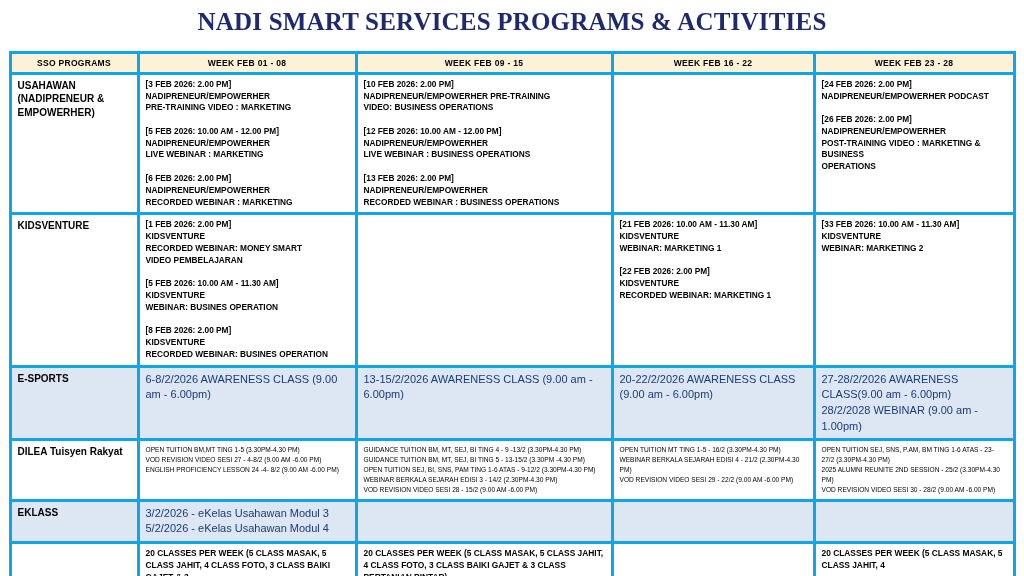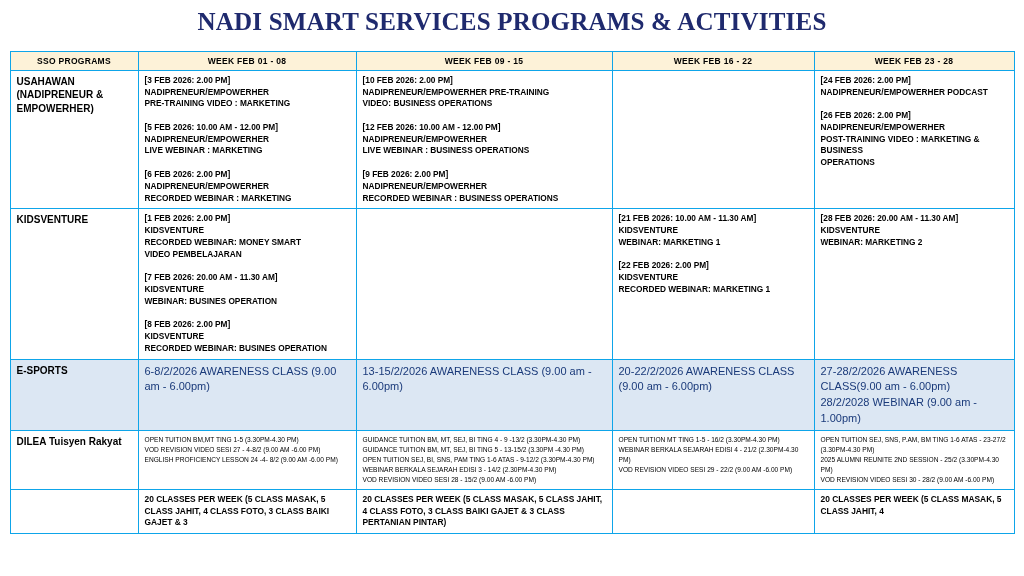--- a/index.html
+++ b/index.html
@@ -37,21 +37,21 @@
     margin-top: 4px;
     line-height: 1.15;
   }
   table.sched {
     border-collapse: collapse;
     width: 1004px;
     margin: 14px auto 0 auto;
     table-layout: fixed;
   }
   table.sched td, table.sched th {
-    border: 1px solid #0ea5e9;
+    border: 3px solid #0ea5e9;
     vertical-align: top;
     padding: 4px 6px;
   }
   thead th {
     background: #fdf2d8;
     font-size: 8.5px;
     font-weight: bold;
     text-align: center;
     letter-spacing: 0.3px;
     padding: 7px 4px;
@@ -148,56 +148,56 @@
 NADIPRENEUR/EMPOWERHER
 RECORDED WEBINAR : MARKETING</td>
         <td class="cell">[10 FEB 2026: 2.00 PM]
 NADIPRENEUR/EMPOWERHER PRE-TRAINING
 VIDEO: BUSINESS OPERATIONS
 
 [12 FEB 2026: 10.00 AM - 12.00 PM]
 NADIPRENEUR/EMPOWERHER
 LIVE WEBINAR : BUSINESS OPERATIONS
 
-[9 FEB 2026: 2.00 PM]
+[13 FEB 2026: 2.00 PM]
 NADIPRENEUR/EMPOWERHER
 RECORDED WEBINAR : BUSINESS OPERATIONS</td>
         <td class="cell"></td>
         <td class="cell">[24 FEB 2026: 2.00 PM]
 NADIPRENEUR/EMPOWERHER PODCAST
 
 [26 FEB 2026: 2.00 PM]
 NADIPRENEUR/EMPOWERHER
 POST-TRAINING VIDEO : MARKETING &amp; BUSINESS
 OPERATIONS</td>
       </tr>
 
       <tr class="kidsventure">
         <td class="rowlabel">KIDSVENTURE</td>
         <td class="cell">[1 FEB 2026: 2.00 PM]
 KIDSVENTURE
 RECORDED WEBINAR: MONEY SMART
 VIDEO PEMBELAJARAN
 
-[7 FEB 2026: 20.00 AM - 11.30 AM]
+[5 FEB 2026: 10.00 AM - 11.30 AM]
 KIDSVENTURE
 WEBINAR: BUSINES OPERATION
 
 [8 FEB 2026: 2.00 PM]
 KIDSVENTURE
 RECORDED WEBINAR: BUSINES OPERATION</td>
         <td class="cell"></td>
         <td class="cell">[21 FEB 2026: 10.00 AM - 11.30 AM]
 KIDSVENTURE
 WEBINAR: MARKETING 1
 
 [22 FEB 2026: 2.00 PM]
 KIDSVENTURE
 RECORDED WEBINAR: MARKETING 1</td>
-        <td class="cell">[28 FEB 2026: 20.00 AM - 11.30 AM]
+        <td class="cell">[33 FEB 2026: 10.00 AM - 11.30 AM]
 KIDSVENTURE
 WEBINAR: MARKETING 2</td>
       </tr>
 
       <tr class="esports">
         <td class="rowlabel">E-SPORTS</td>
         <td class="cell">6-8/2/2026 AWARENESS CLASS (9.00 am - 6.00pm)</td>
         <td class="cell">13-15/2/2026 AWARENESS CLASS (9.00 am - 6.00pm)</td>
         <td class="cell">20-22/2/2026 AWARENESS CLASS (9.00 am - 6.00pm)</td>
         <td class="cell">27-28/2/2026 AWARENESS CLASS(9.00 am - 6.00pm)
@@ -215,20 +215,28 @@
 WEBINAR BERKALA SEJARAH EDISI 3 - 14/2 (2.30PM-4.30 PM)
 VOD REVISION VIDEO SESI 28 - 15/2 (9.00 AM -6.00 PM)</td>
         <td class="cell">OPEN TUITION MT TING 1-5 - 16/2 (3.30PM-4.30 PM)
 WEBINAR BERKALA SEJARAH EDISI 4 - 21/2 (2.30PM-4.30 PM)
 VOD REVISION VIDEO SESI 29 - 22/2 (9.00 AM -6.00 PM)</td>
         <td class="cell">OPEN TUITION SEJ, SNS, P.AM, BM TING 1-6 ATAS - 23-27/2 (3.30PM-4.30 PM)
 2025 ALUMNI REUNITE 2ND SESSION - 25/2 (3.30PM-4.30 PM)
 VOD REVISION VIDEO SESI 30 - 28/2 (9.00 AM -6.00 PM)</td>
       </tr>
 
+      <tr class="eklass">
+        <td class="rowlabel">EKLASS</td>
+        <td class="cell">3/2/2026 -  eKelas Usahawan Modul 3
+5/2/2026 -  eKelas Usahawan Modul 4</td>
+        <td class="cell"></td>
+        <td class="cell"></td>
+        <td class="cell"></td>
+      </tr>
 
       <tr class="lastrow">
         <td class="rowlabel"></td>
         <td class="cell">20 CLASSES PER WEEK (5 CLASS MASAK, 5 CLASS JAHIT, 4 CLASS FOTO, 3 CLASS BAIKI GAJET &amp; 3</td>
         <td class="cell">20 CLASSES PER WEEK (5 CLASS MASAK, 5 CLASS JAHIT, 4 CLASS FOTO, 3 CLASS BAIKI GAJET &amp; 3 CLASS PERTANIAN PINTAR)</td>
         <td class="cell"></td>
         <td class="cell">20 CLASSES PER WEEK (5 CLASS MASAK, 5 CLASS JAHIT, 4</td>
       </tr>
 
     </tbody>

